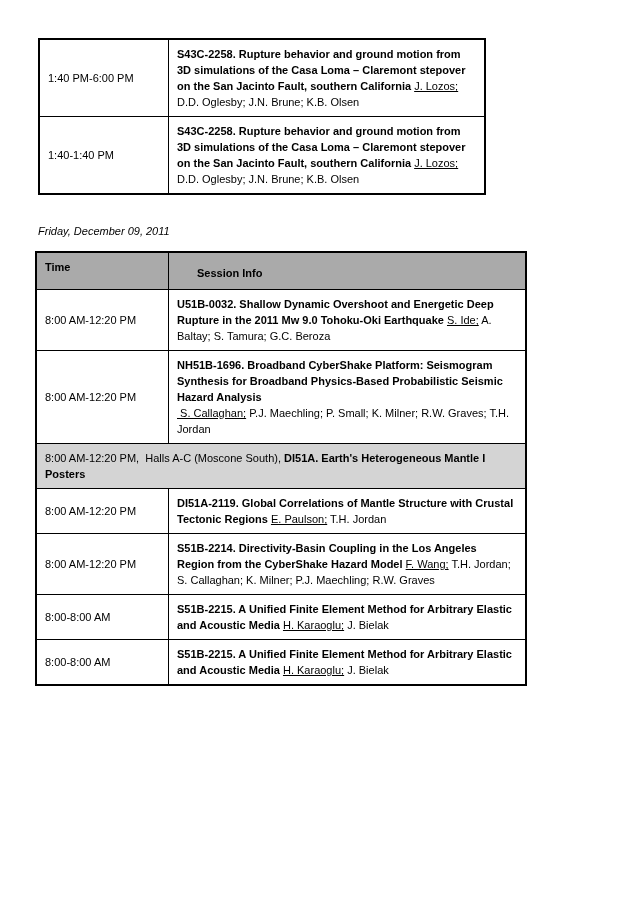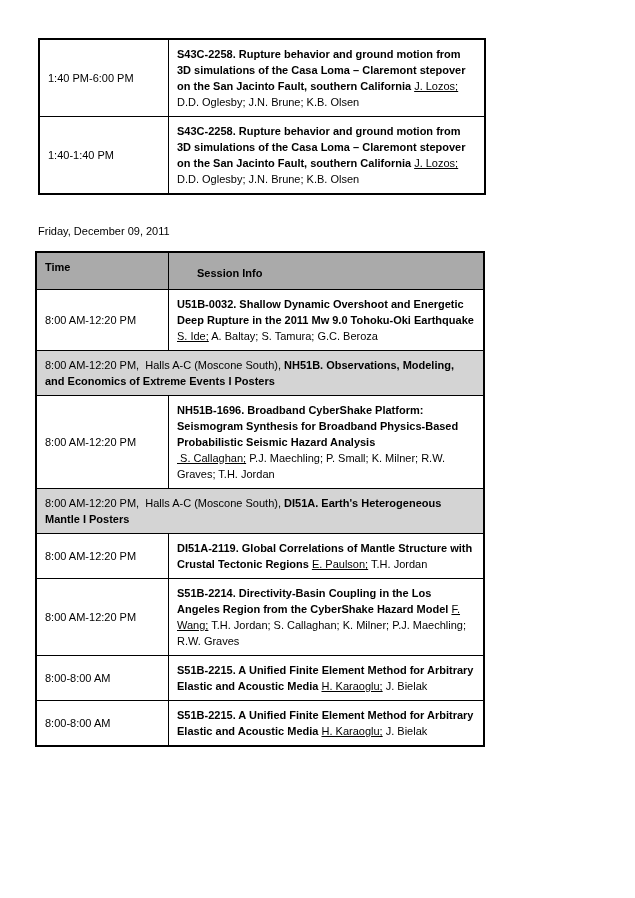--- a/index.html
+++ b/index.html
@@ -32,25 +32,26 @@
   .tbl-top {
     margin: 38px 0 0 38px;
     width: 448px;
   }
   .tbl-top .tcell { width: 112px; margin-top: 20px; }
   .tbl-top tr { height: 77px; }
 
   .date-heading {
     margin: 28px 0 0 38px;
     font-weight: normal;
+    font-style: italic;
   }
 
   .tbl-main {
     margin: 12px 0 0 35px;
-    width: 450px;
+    width: 492px;
   }
   .tbl-main .tcell { width: 115px; }
 
   .hdr th {
     background: var(--header-bg, #aaaaaa);
     text-align: left;
     font-weight: bold;
     vertical-align: top;
     height: 18px;
   }
@@ -104,23 +105,20 @@
 
     <tr>
       <td class="tcell">8:00 AM-12:20 PM</td>
       <td class="icell">
         <b>U51B-0032. Shallow Dynamic Overshoot and Energetic Deep Rupture in the 2011 Mw 9.0 Tohoku-Oki Earthquake</b>
         <span class="ul">S. Ide;</span>
         <span>A. Baltay; S. Tamura; G.C. Beroza</span>
       </td>
     </tr>
 
-    <tr>
-      <td class="scell" colspan="2"><span>8:00 AM-12:20 PM,&nbsp; Halls A-C (Moscone South), </span><b>NH51B. Observations, Modeling, and Economics of Extreme Events I Posters</b></td>
-    </tr>
 
     <tr>
       <td class="tcell">8:00 AM-12:20 PM</td>
       <td class="icell">
         <b>NH51B-1696. Broadband CyberShake Platform: Seismogram Synthesis for Broadband Physics-Based Probabilistic Seismic Hazard Analysis</b><br>
         <span class="ul">&nbsp;S. Callaghan;</span>
         <span>P.J. Maechling; P. Small; K. Milner; R.W. Graves; T.H. Jordan</span>
       </td>
     </tr>
 

